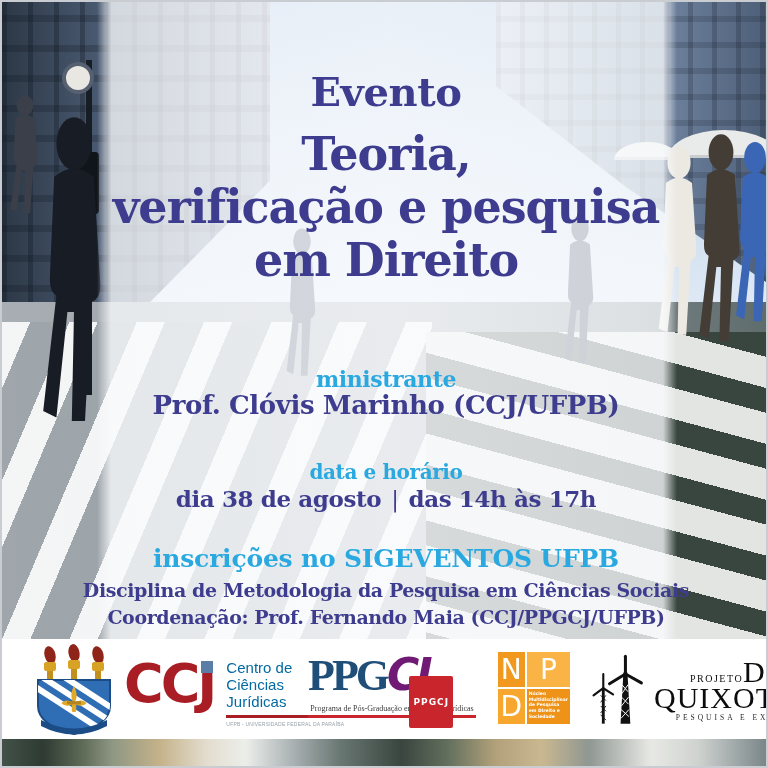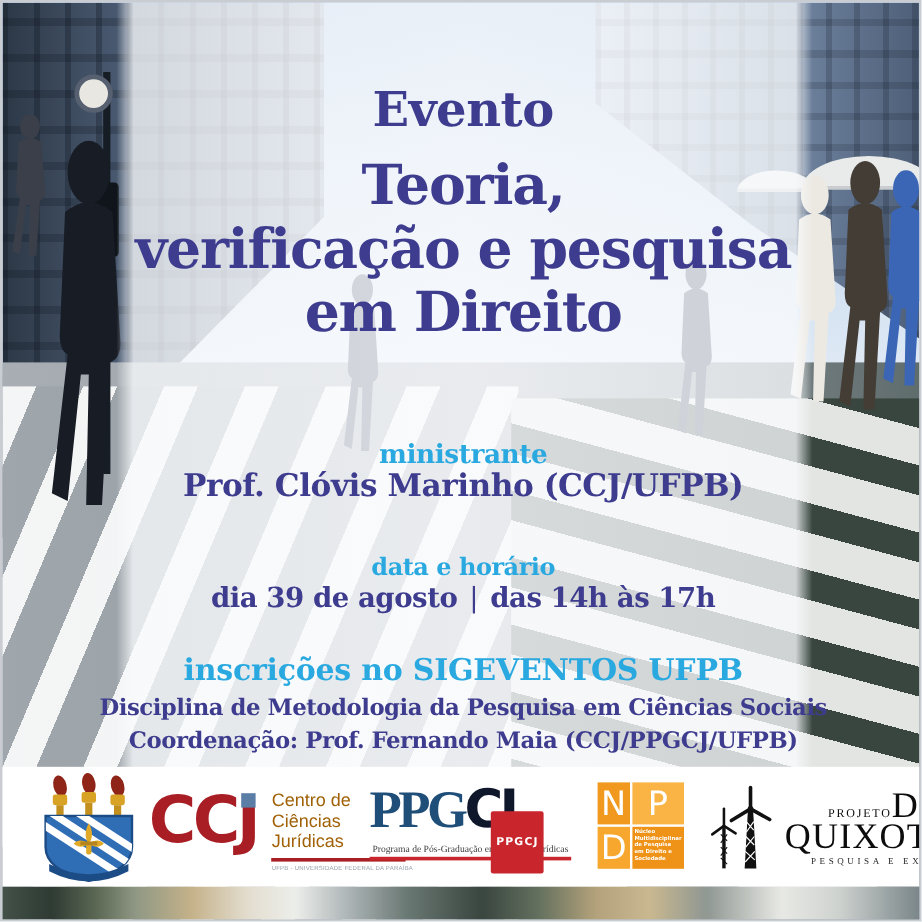--- a/index.html
+++ b/index.html
@@ -55,27 +55,27 @@
   .course{top:577px;font-size:19px;}
   .coordination{top:604px;font-size:19px;}
   
   .logo-bar{left:0;top:637px;width:768px;height:100px;background:#ffffff;}
   .crest{left:26px;top:5px;width:92px;height:92px;}
   .ccj{left:122px;top:16px;display:flex;align-items:flex-start;}
   .ccj-acronym{position:relative;font-family:"DejaVu Sans",sans-serif;font-weight:700;
     font-size:54px;line-height:58px;color:#a81e24;letter-spacing:-3px;text-align:center;}
   .ccj-square{position:absolute;right:1px;top:6px;width:12px;height:12px;background:#5b7ea6;}
   .ccj-textcol{margin-left:12px;padding-top:4px;font-family:"Liberation Sans",sans-serif;}
-  .ccj-line{font-size:15px;line-height:17px;color:#a16207;}
+  .ccj-line{font-size:15px;line-height:17px;color:#0369a1;}
   .ccj-rule{width:112px;height:3px;background:#a81e24;margin-top:5px;}
   .ccj-sub{font-size:5px;color:#98a1a8;margin-top:3px;white-space:nowrap;letter-spacing:.2px;}
   .ppgcj{left:306px;top:12px;width:175px;font-family:"DejaVu Sans",sans-serif;}
   .ppg-row{position:relative;font-weight:700;font-size:44px;line-height:48px;letter-spacing:-3px;}
   .ppg-blue{color:#1f4e79;font-family:Liberation Serif, serif;}
-  .ppg-red{color:#0f172a;}
+  .ppg-red{color:#701a75;font-style:italic;}
   .ppg-badge{position:absolute;right:30px;top:25px;background:#c9252c;color:#fff;
     font-size:9px;font-weight:700;letter-spacing:1px;padding:2px 4px;border-radius:2px;}
   .ppg-caption{margin-top:4px;font-family:"Liberation Serif",serif;font-size:8px;color:#3a3a3a;
     white-space:nowrap;border-bottom:3px solid #c9252c;padding-bottom:2px;width:168px;text-align:center;}
   .npd{left:496px;top:13px;width:72px;height:72px;display:grid;
     grid-template-columns:1fr 1fr;grid-template-rows:1fr 1fr;gap:2px;
     font-family:"DejaVu Sans",sans-serif;}
   .npd-cell{display:flex;align-items:center;justify-content:center;color:#fff;font-size:28px;line-height:1;}
   .npd-n{background:#f1991e;}
   .npd-p{background:#fab446;}
@@ -176,21 +176,21 @@
   <div class="abs txt indigo kicker">Evento</div>
   <div class="abs txt indigo title">
     <div>Teoria,</div>
     <div>verificação e pesquisa</div>
     <div>em Direito</div>
   </div>
   <div class="abs txt cyan speaker-label">ministrante</div>
   <div class="abs txt indigo speaker-name">Prof. Clóvis Marinho (CCJ/UFPB)</div>
   <div class="abs txt cyan sched-label">data e horário</div>
   <div class="abs txt indigo sched-line">
-    <span>dia 39 de agosto</span><span class="sep">|</span><span>das 14h às 17h</span>
+    <span>dia 38 de agosto</span><span class="sep">|</span><span>das 14h às 17h</span>
   </div>
   <div class="abs txt cyan registration">inscrições no SIGEVENTOS UFPB</div>
   <div class="abs txt indigo course">Disciplina de Metodologia da Pesquisa em Ciências Sociais</div>
   <div class="abs txt indigo coordination">Coordenação:  Prof. Fernando Maia (CCJ/PPGCJ/UFPB)</div>
 
   <div class="abs logo-bar">
 
     <div class="abs crest">
       <svg viewBox="0 0 92 92" width="92" height="92">
         <defs>

